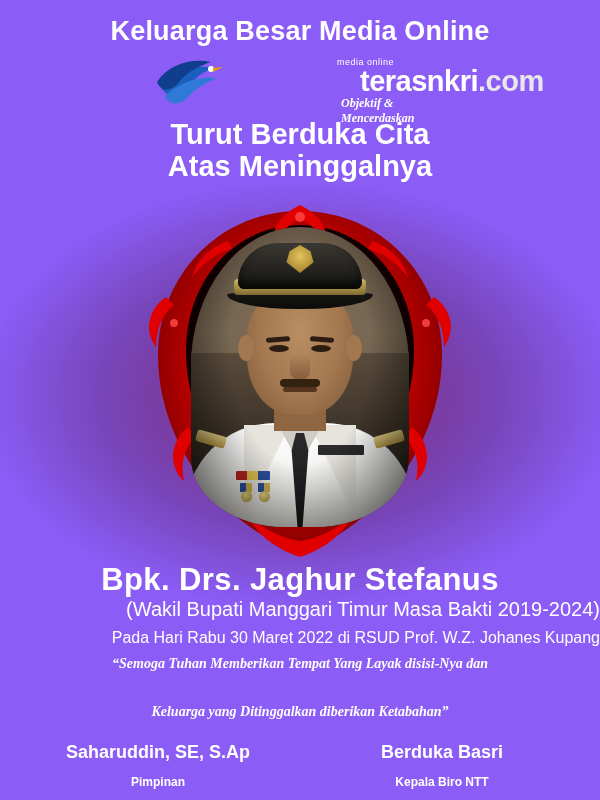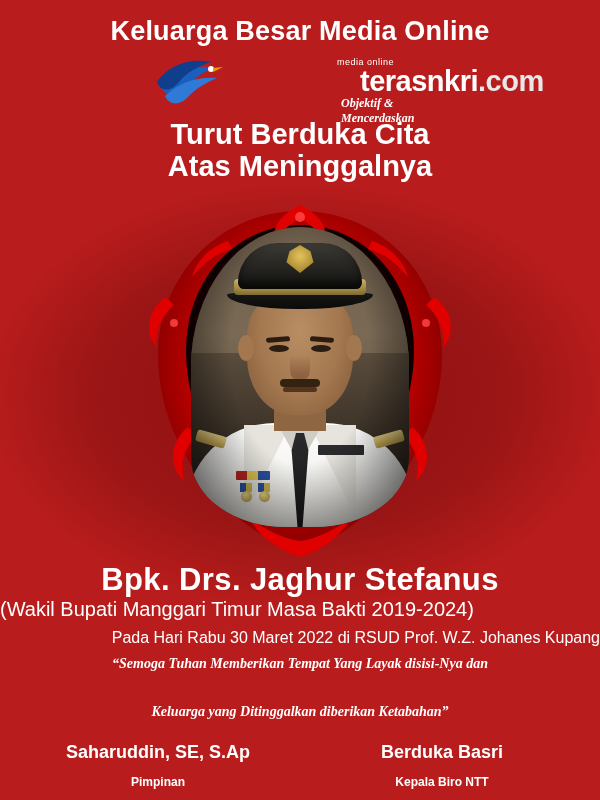--- a/index.html
+++ b/index.html
@@ -11,21 +11,21 @@
     width: 600px;
     height: 800px;
     overflow: hidden;
     font-family: "Liberation Sans", sans-serif;
     color: #ffffff;
   }
   .poster {
     position: relative;
     width: 600px;
     height: 800px;
-    background: #b91c1c;
+    background: #8b5cf6;
     overflow: hidden;
   }
   
   .glow {
     position: absolute;
     left: 50%;
     top: 395px;
     width: 620px;
     height: 420px;
     transform: translate(-50%, -50%);
@@ -384,21 +384,21 @@
     font-size: 31px;
     font-weight: bold;
     letter-spacing: 0.4px;
     color: #ffffff;
   }
   .position {
     position: absolute;
     top: 598px;
     left: 0;
     width: 600px;
-    text-align: left;
+    text-align: right;
     font-size: 20px;
     color: #ffffff;
   }
   .detail {
     position: absolute;
     top: 629px;
     left: 0;
     width: 600px;
     text-align: right;
     font-size: 16px;

